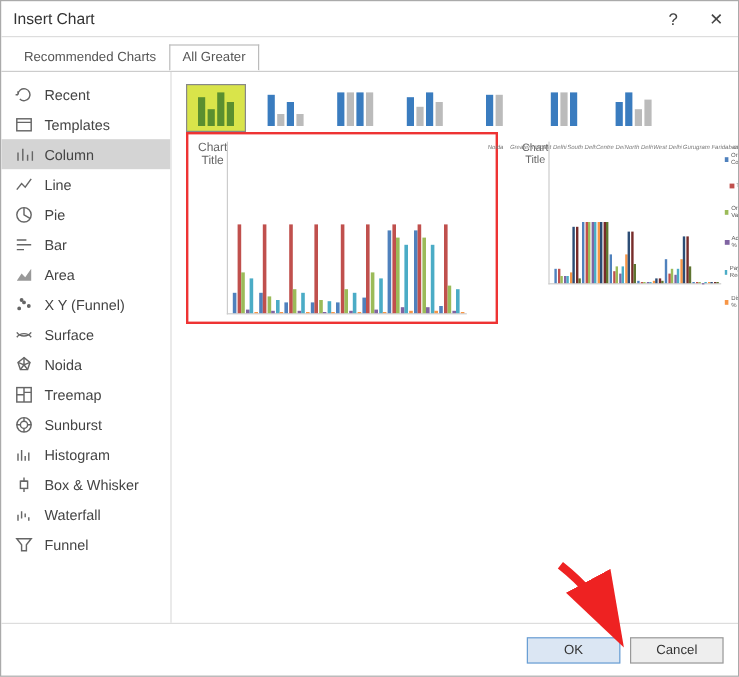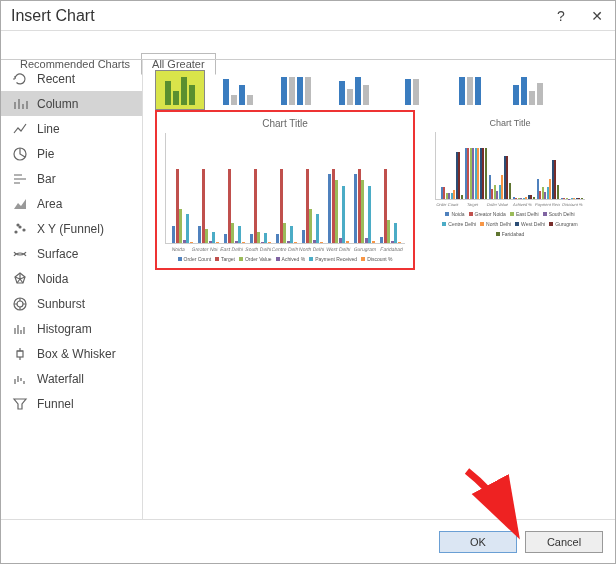--- a/index.html
+++ b/index.html
@@ -1,36 +1,36 @@
 <!DOCTYPE html>
 <html><head>
 <meta charset="utf-8">
 <style>
   * { box-sizing: border-box; margin: 0; padding: 0; }
   body { font-family: "Segoe UI", Tahoma, sans-serif; font-size: 12px; background: #fff; color: #333; width: 616px; height: 564px; border: 1px solid #aaa; position: relative; }
   .titlebar { display: flex; align-items: center; height: 30px; padding: 0 0 0 10px; border-bottom: 1px solid #ddd; }
-  .titlebar .title { flex: 1; font-size: 16px; }
+  .titlebar .title { flex: 1; font-size: 13px; }
   .titlebar .btn { width: 36px; height: 30px; display: flex; align-items: center; justify-content: center; font-size: 14px; color: #444; }
-  .tabs { display: flex; margin: 22px 0 0 8px; }
+  .tabs { display: flex; margin: 6px 0 0 8px; }
   .tab { padding: 4px 10px; border: 1px solid transparent; font-size: 11px; color: #555; }
   .tab.active { border: 1px solid #bbb; border-bottom: 1px solid #fff; background: #fff; }
   .body { display: flex; position: absolute; top: 58px; bottom: 44px; left: 0; right: 0; border-top: 1px solid #ccc; }
   .sidebar { width: 142px; border-right: 1px solid #ddd; overflow-y: auto; padding-top: 6px; }
   .side-item { display: flex; align-items: center; gap: 8px; padding: 4px 10px; height: 25px; color: #444; }
   .side-item.active { background: #d4d4d4; }
   .side-item .ico { width: 18px; height: 18px; display:flex; align-items:center; justify-content:center; color:#666;}
   .main { flex: 1; padding: 10px 12px; overflow: hidden; }
   .thumbs { display: flex; gap: 8px; }
   .thumb { width: 50px; height: 40px; display:flex; align-items:flex-end; justify-content:center; gap:2px; padding:4px; border:1px solid transparent;}
   .thumb.sel { background: #d9e44a; border:1px solid #888;}
   .thumb .b { width:6px; background:#3a7cbf;}
   .thumb.sel .b { background:#5a8f2f;}
   .headline { font-size: 16px; color: #444; margin: 14px 0 10px 0; }
   .previews { display:flex; gap:10px; align-items:flex-start;}
-  .preview { border: 2px solid transparent; padding: 6px 8px; background:#fff; width: 260px; height: 160px; display:flex; flex-direction:column;}
+  .preview { border: 2px solid transparent; padding: 6px 8px; background:#fff; width: 260px; height: 160px; display:flex; flex-direction:row;}
   .preview.sel { border: 2px solid #e33; }
   .preview.small { width: 170px; height: 135px; }
   .ptitle { text-align:center; font-size:10px; color:#666; margin-bottom:4px;}
   .ptitle.sm { font-size:9px;}
   .axis { display:flex; gap:1px; align-items:flex-end; border-left:1px solid #ccc; border-bottom:1px solid #ccc; padding:2px 2px 0 4px; flex:1; position:relative;}
   .grp { display:flex; gap:0.5px; align-items:flex-end; flex:1; justify-content:center;}
   .bar { width:3px; }
   .catlabels { display:flex; font-size:5px; color:#777; justify-content:space-around; margin-top:2px; transform: skewX(-10deg);}
   .catlabels span { flex:1; text-align:center; white-space:nowrap; overflow:hidden;}
   .catlabels.sm { font-size:4px;}
@@ -60,20 +60,29 @@
 <div class="body">
   <div class="sidebar" id="sidebar">
       <div class="side-item">
         <span class="ico">
           <svg class="mini-ico" viewBox="0 0 16 16">
             <path d="M3 8a5 5 0 1 1 1.5 3.5M3 8H1m2 0V5"></path>
           </svg>
         </span>
         <span>Recent</span>
       </div>
+      <div class="side-item">
+        <span class="ico">
+          <svg class="mini-ico" viewBox="0 0 16 16">
+            <rect x="2" y="3" width="12" height="10"></rect>
+            <path d="M2 6h12"></path>
+          </svg>
+        </span>
+        <span>Templates</span>
+      </div>
       <div class="side-item active">
         <span class="ico">
           <svg class="mini-ico" viewBox="0 0 16 16">
             <path d="M3 13V6m4 7V3m4 10V8m4 5V5"></path>
           </svg>
         </span>
         <span>Column</span>
       </div>
       <div class="side-item">
         <span class="ico">
@@ -128,20 +137,29 @@
         <span>Surface</span>
       </div>
       <div class="side-item">
         <span class="ico">
           <svg class="mini-ico" viewBox="0 0 16 16">
             <path d="M8 2l5 4-2 6H5l-2-6z"></path>
             <path d="M8 2v6M3 6l5 2M13 6l-5 2M5 12l3-4M11 12l-3-4"></path>
           </svg>
         </span>
         <span>Noida</span>
+      </div>
+      <div class="side-item">
+        <span class="ico">
+          <svg class="mini-ico" viewBox="0 0 16 16">
+            <rect x="2" y="2" width="12" height="12"></rect>
+            <path d="M8 2v12M2 8h6M8 6h6"></path>
+          </svg>
+        </span>
+        <span>Treemap</span>
       </div>
       <div class="side-item">
         <span class="ico">
           <svg class="mini-ico" viewBox="0 0 16 16">
             <circle cx="8" cy="8" r="6"></circle>
             <circle cx="8" cy="8" r="3"></circle>
             <path d="M8 2v3M8 11v3M2 8h3M11 8h3"></path>
           </svg>
         </span>
         <span>Sunburst</span>

